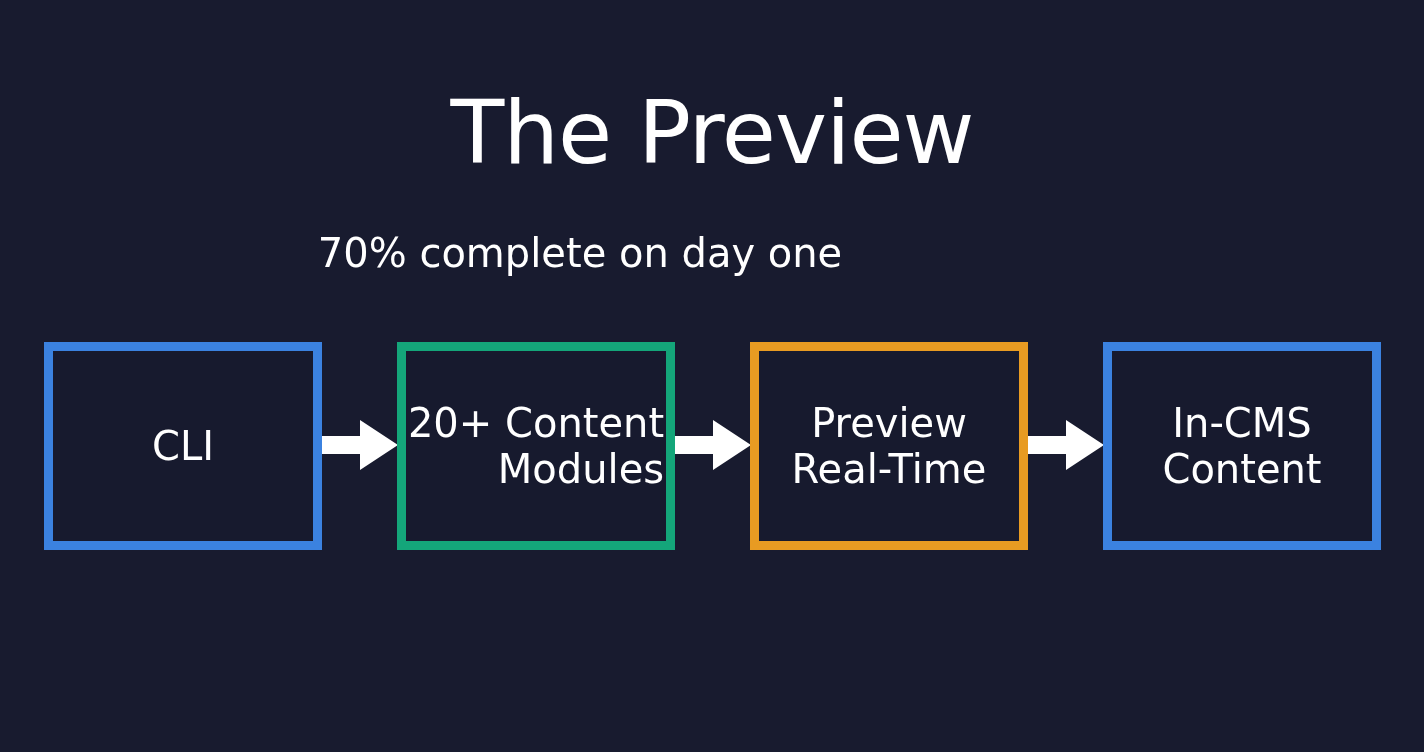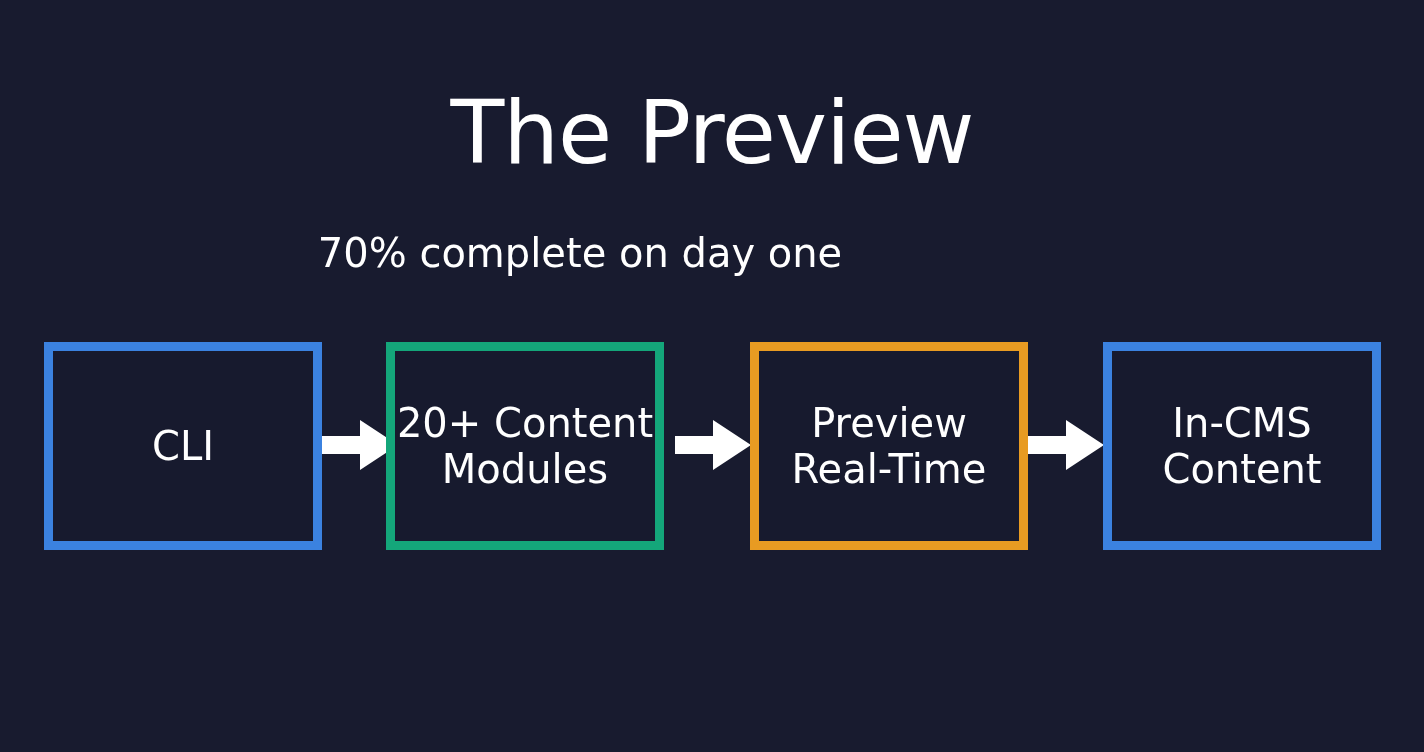--- a/index.html
+++ b/index.html
@@ -39,21 +39,21 @@
 <div class="box" style="left:44px; border-color:#3b82e0;">
   <div>
     <span>CLI</span>
   </div>
 </div>
 
 <svg class="arrow" style="left:322px;" viewBox="0 0 76 50">
   <polygon points="0,16 38,16 38,0 76,25 38,50 38,34 0,34" fill="#ffffff"></polygon>
 </svg>
 
-<div class="box" style="left:386px; border-color:#14a67a;">
+<div class="box" style="left:397px; border-color:#14a67a;text-align:right;">
   <div>
     <span>20+ Content</span>
     <span>Modules</span>
   </div>
 </div>
 
 <svg class="arrow" style="left:675px;" viewBox="0 0 76 50">
   <polygon points="0,16 38,16 38,0 76,25 38,50 38,34 0,34" fill="#ffffff"></polygon>
 </svg>
 

